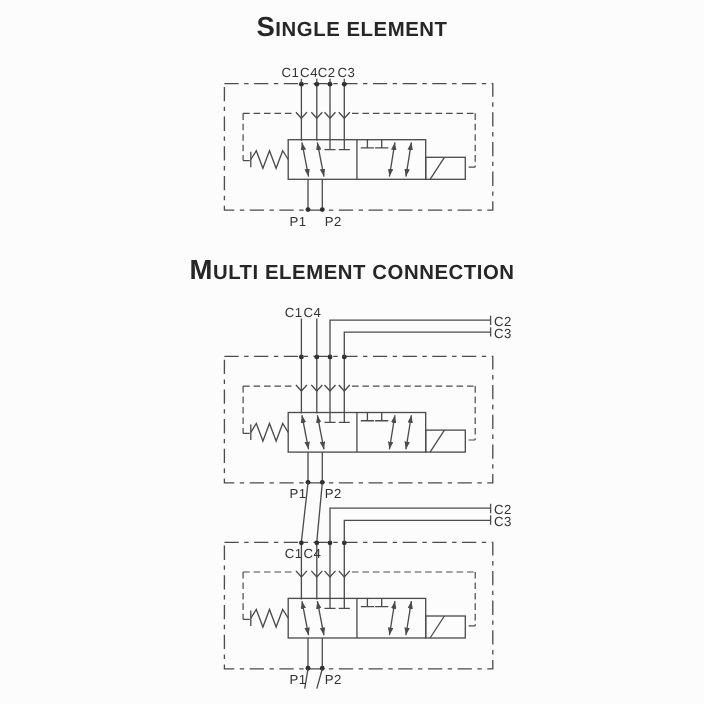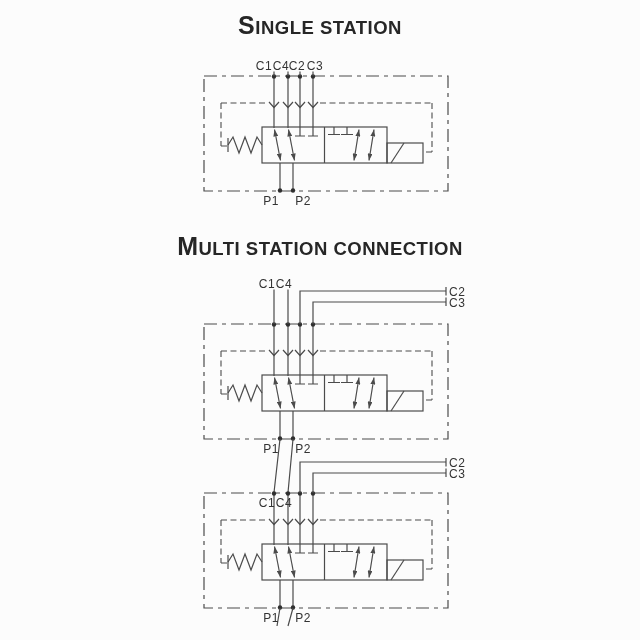--- a/index.html
+++ b/index.html
@@ -23,23 +23,23 @@
   #ah path{fill:var(--line);stroke:none;}
   .lbl{fill:var(--text);font-size:12px;letter-spacing:.5px;stroke:none;}
   .mid{text-anchor:middle;}
   .start{text-anchor:start;}
 </style>
 </head>
 <body>
 
 <div class="page">
 
-  <div class="title title-1"><span class="t-big">S</span><span class="t-small">INGLE STATION</span></div>
+  <div class="title title-1"><span class="t-big">S</span><span class="t-small">INGLE ELEMENT</span></div>
 
-  <div class="title title-2"><span class="t-big">M</span><span class="t-small">ULTI STATION CONNECTION</span></div>
+  <div class="title title-2"><span class="t-big">M</span><span class="t-small">ULTI ELEMENT CONNECTION</span></div>
 
   <svg width="640" height="640" viewBox="0 0 640 640">
     <defs>
       <marker id="ah" markerUnits="userSpaceOnUse" markerWidth="7" markerHeight="5" refX="7" refY="2.5" orient="auto-start-reverse">
         <path d="M0,0 L7,2.5 L0,5 Z"></path>
       </marker>
 
       <g id="station-core">
         <rect class="dashdot" x="204" y="76" width="244" height="115"></rect>
         <path class="dash" d="M221,103 H268 M320,103 H432 M221,103 V146 M221,146 H228 M432,103 V152 M432,152 H424"></path>

